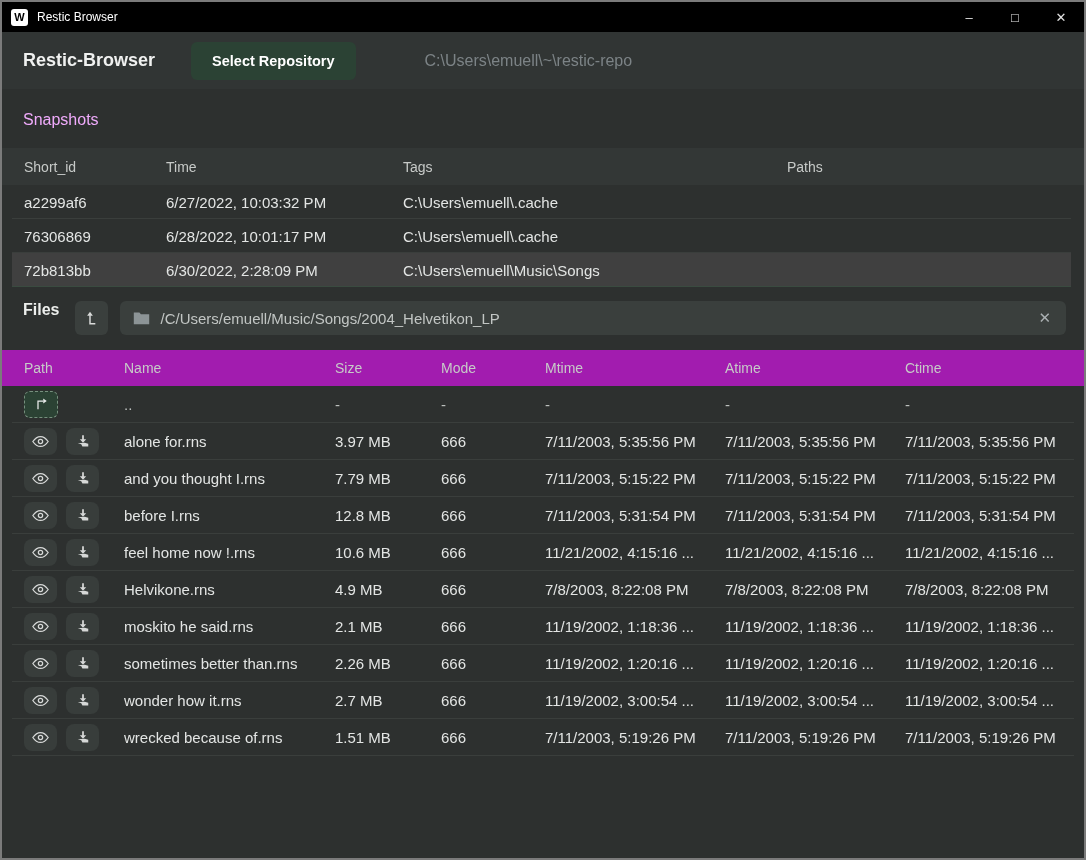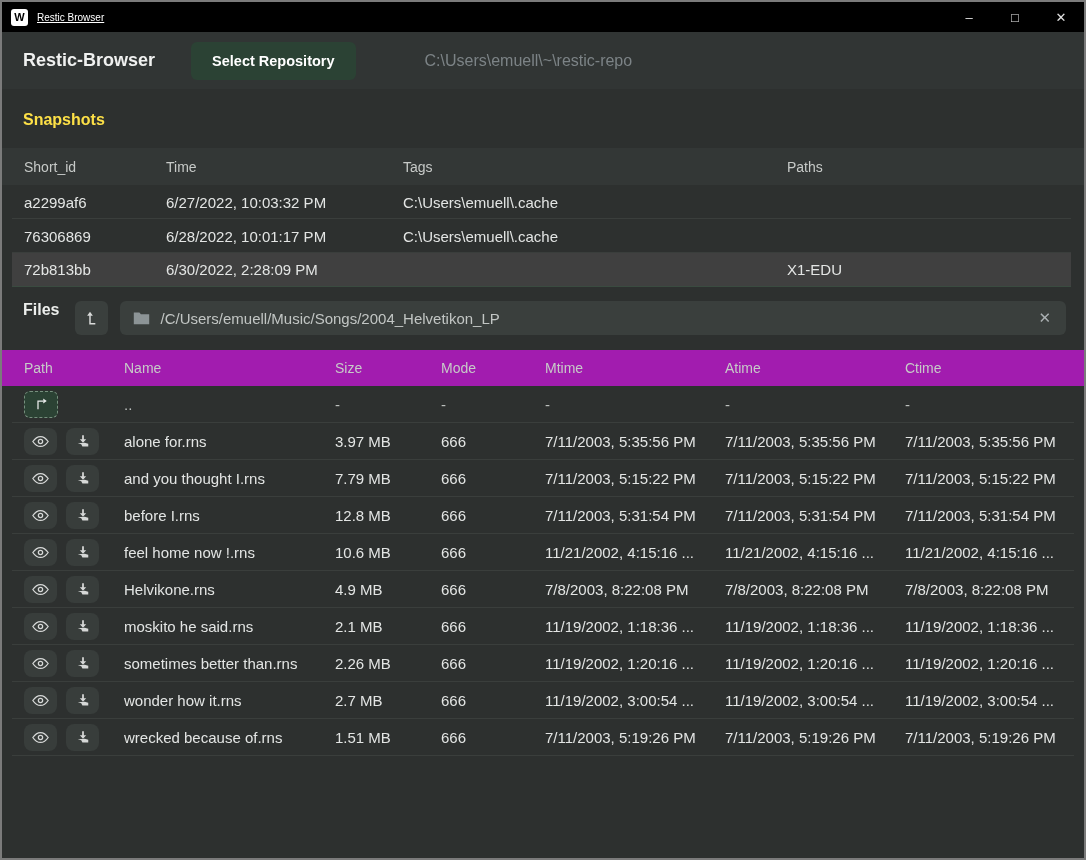--- a/index.html
+++ b/index.html
@@ -9,35 +9,35 @@
     font-family:"Liberation Sans", sans-serif; color:#e3e5e4;
     display:flex; flex-direction:column;
   }
   
   .titlebar { flex:0 0 30px; background:#000; display:flex; align-items:center; }
   .app-icon {
     width:17px; height:17px; background:#fff; border-radius:3px; margin:0 9px 0 9px;
     display:flex; align-items:center; justify-content:center;
     font-weight:bold; font-size:11px; color:#000;
   }
-  .tb-title { font-size:10px; color:#fff;text-decoration:underline; }
+  .tb-title { font-size:12px; color:#fff; }
   .tb-controls { margin-left:auto; display:flex; height:100%; }
   .tb-btn { width:46px; height:100%; display:flex; align-items:center; justify-content:center;
             color:#e3e3e3; font-size:13px; cursor:default; }
   
   .header { flex:0 0 57px; background:#313534; display:flex; align-items:center; padding:0 21px;gap:12px; }
   .app-title { font-size:18px; font-weight:bold; color:#f0f1f0; }
   .select-repo-btn {
     margin-left:24px; background:#2b4234; color:#fff; font-weight:bold; font-size:14.5px;
     font-family:"Liberation Sans", sans-serif;
     padding:11px 21px; border-radius:6px; border:none; cursor:pointer;
   }
   .repo-path { margin-left:57px; color:#7c8386; font-size:16px; }
   
-  .section-heading { font-size:16px; font-weight:bold; color:#fde047; padding:22px 21px 19px; }
+  .section-heading { font-size:16px; font-weight:normal; color:#f0abfc; padding:22px 21px 19px; }
   
   .snap-grid { display:grid; grid-template-columns:94px 189px 336px 330px 1fr; align-items:center;gap:48px; }
   .snap-head { background:#333736; height:37px; padding-left:22px; color:#c7cac8; font-size:14px; }
   .snap-body { margin:0 13px 0 10px; }
   .snap-item { height:33px; padding-left:12px; font-size:15px; border-bottom:1px solid #3a3e3c;
                box-sizing:content-box; cursor:default; }
   .snap-item.selected { background:#404040; border-bottom-color:#3a4b40; }
   
   .files-bar { display:flex; align-items:flex-start; padding:14px 18px 15px 21px; }
   .files-heading { font-size:16px; font-weight:bold; color:#eceeec; }
@@ -110,20 +110,21 @@
         <div class="cell">76306869</div>
         <div class="cell">6/28/2022, 10:01:17 PM</div>
         <div class="cell">C:\Users\emuell\.cache</div>
         <div class="cell"></div>
         <div class="cell">X1-EDU</div>
       </div>
 
       <div class="snap-grid snap-item selected">
         <div class="cell">72b813bb</div>
         <div class="cell">6/30/2022, 2:28:09 PM</div>
+        <div class="cell">C:\Users\emuell\Music\Songs</div>
         <div class="cell"></div>
         <div class="cell">X1-EDU</div>
       </div>
     </div>
 
   <div class="files-bar">
     <div class="files-heading">Files</div>
     <button class="tool-btn">
       <span>
         <svg width="16" height="17" viewBox="0 0 24 24">

